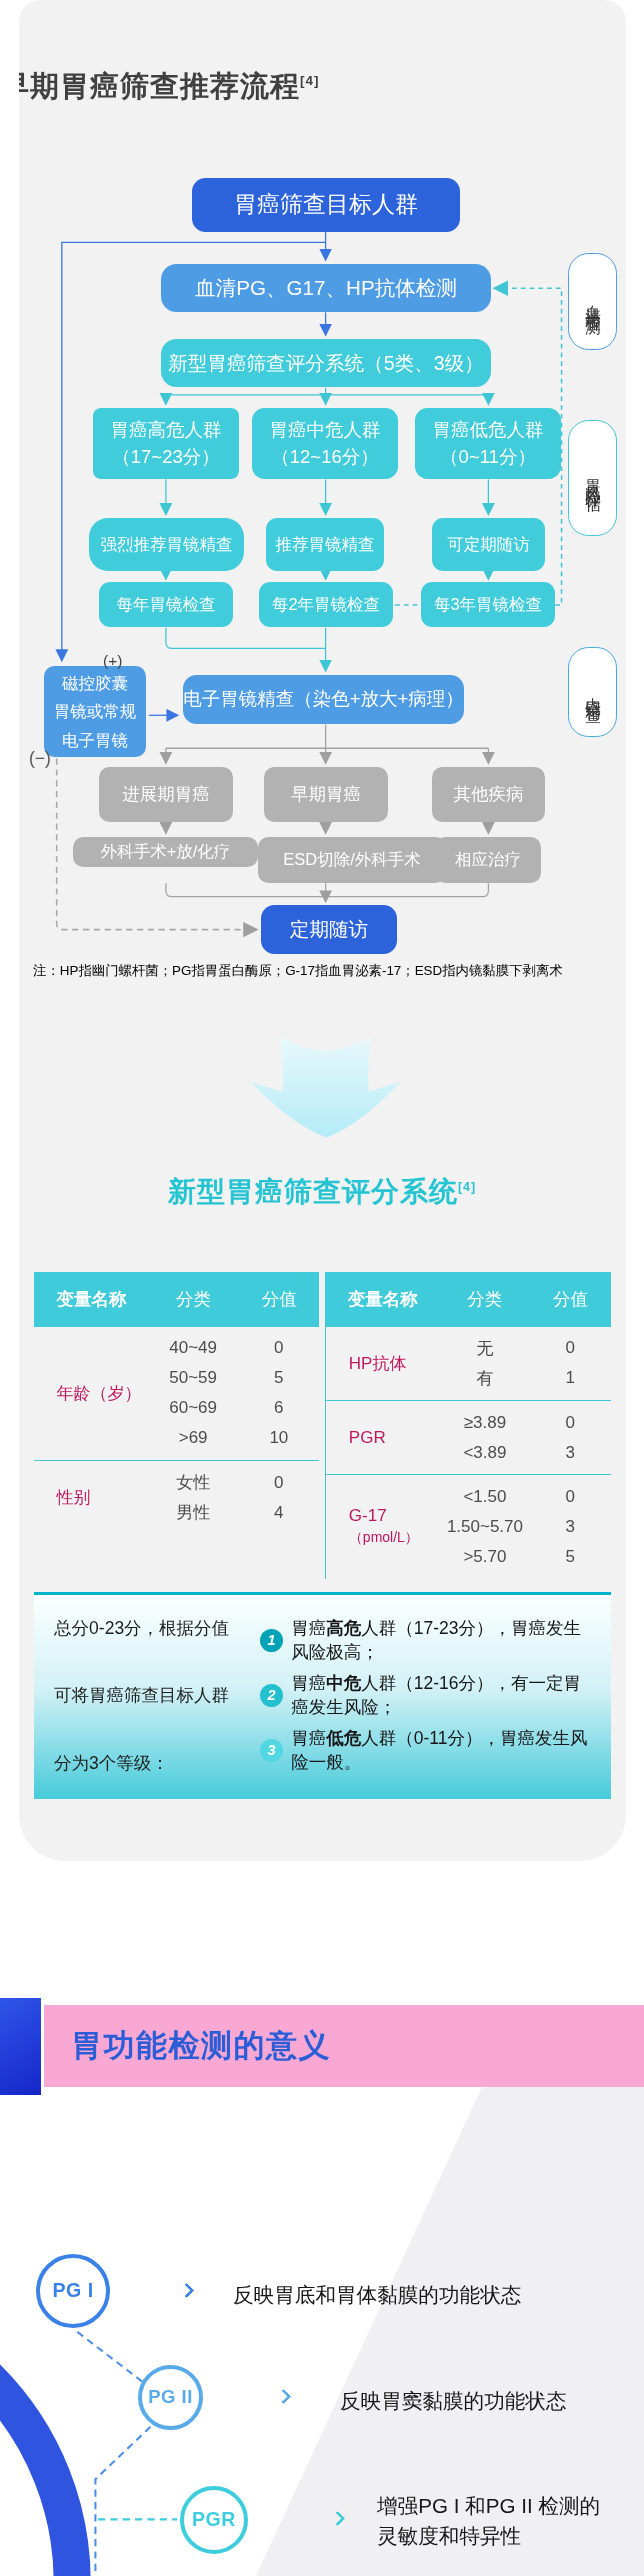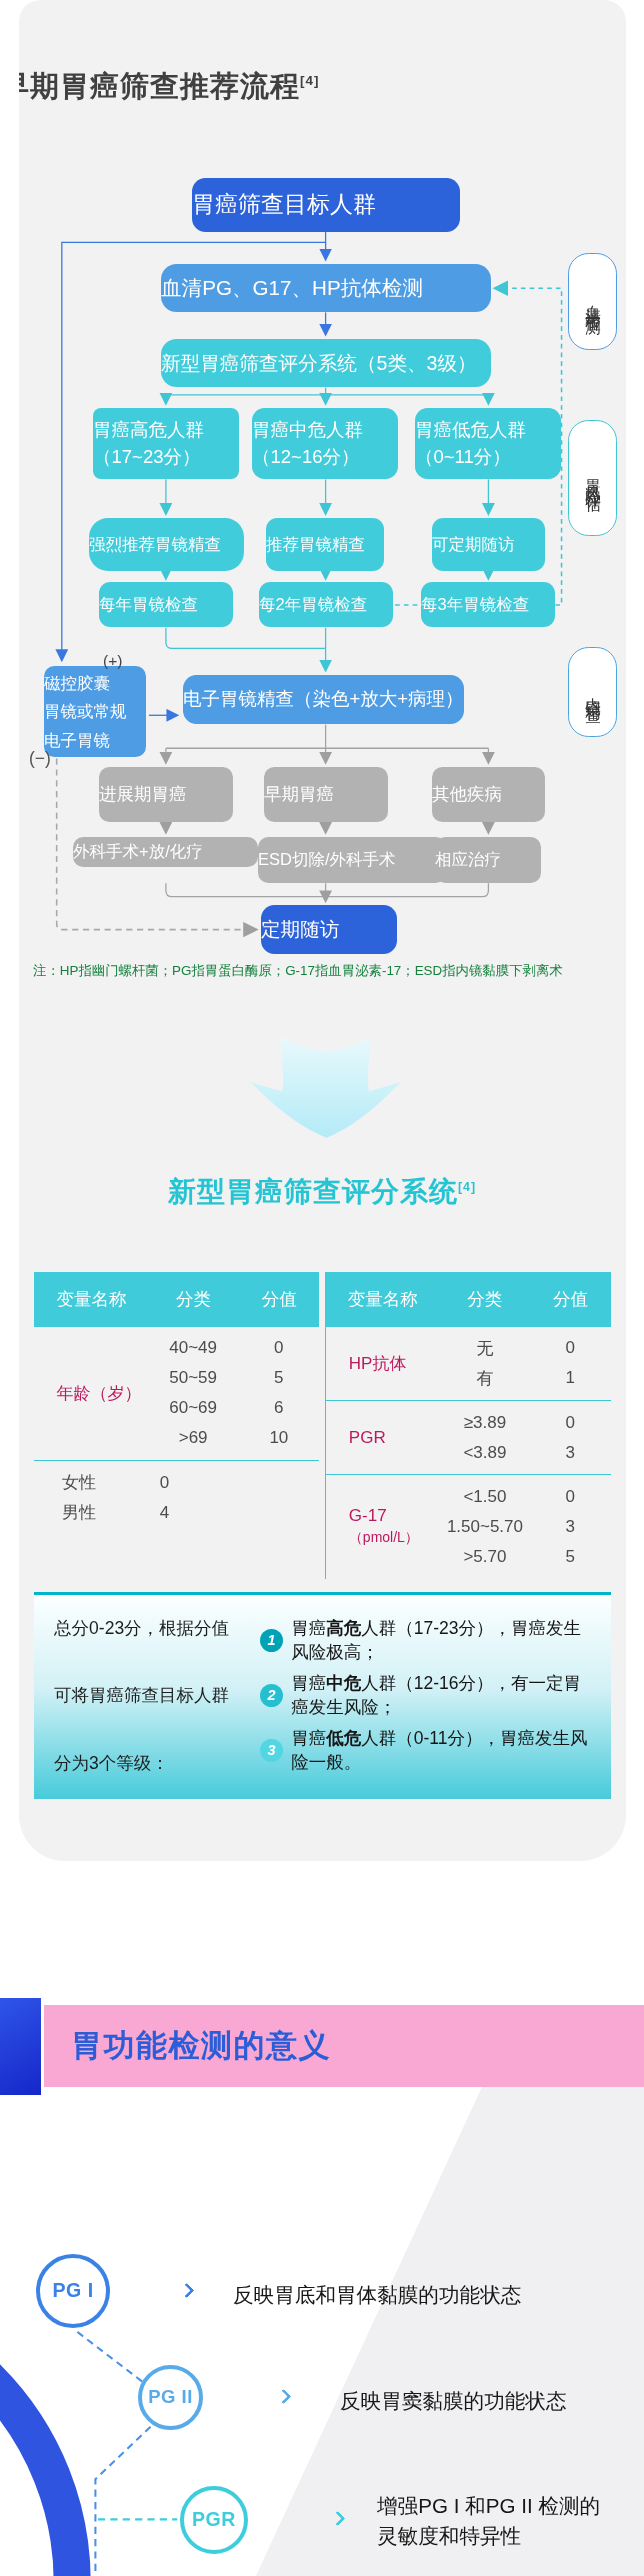--- a/index.html
+++ b/index.html
@@ -20,46 +20,46 @@
     position:absolute; left:35px; top:241px; width:588px; height:493px;
     border-radius:13.4px;
     background:linear-gradient(105deg,#ecessf6 0%,#e7ecf5 0%,#d9e5f4 38%,#c7ecf9 100%);
   }
   .flow-title{
     position:absolute; top:67px; left:0; width:100%; 
     font-size:29px; font-weight:bold; color:#404040; letter-spacing:1px;
   }
   .flow-title sup{ font-size:13.4px; font-weight:bold; vertical-align:super; }
   .fbox{
-    position:absolute; display:flex; flex-direction:column; align-items:flex-start;
+    position:absolute; display:flex; flex-direction:column; align-items:center;
     justify-content:center; text-align:center; color:#fff; line-height:1.45;
   }
   .blue  { background:#2c63da; }
   .mblue { background:#4e9ce4; }
   .teal  { background:#40ccda; }
   .grayb { background:#b2b2b2; }
   .sidelabel{
     position:absolute; background:#ffffff; border-radius:20.6px;
     display:flex; align-items:center; justify-content:center;
     writing-mode:vertical-rl; text-orientation:upright;
     color:#333; font-size:15.5px; letter-spacing:3.6px; font-weight:500;
   }
   .signlabel{ position:absolute; font-size:15.5px; color:#555; }
-  .flow-note{ position:absolute; left:33px; top:962px; font-size:13.4px; color:#15803d; }
+  .flow-note{ position:absolute; left:33px; top:962px; font-size:13.4px; color:#000000; }
   
   .s2title{ text-align:center; margin-top:15.5px; font-size:28px; font-weight:bold; color:#25c4d3; letter-spacing:1px; }
   .s2title sup{ font-size:12.4px; vertical-align:super; }
   .tables{ display:flex; margin:61px 15px 0; }
   .half{ flex:1; }
   .half.left{ margin-right:5.7px; }
   .thead{
     display:grid; grid-template-columns:40% 32% 28%; align-items:center;
     background:#3fcbd9; color:#fff; font-size:17.5px; height:55px;
   }
-  .thead .h1{ padding-left:23px; }
+  .thead .h1{ padding-left:23px;font-weight:bold; }
   .thead .h2,.thead .h3{ text-align:center; }
   .half.right .tbody{ border-left:1.5px solid #3fc6d4; }
   .tgroup{ display:flex; padding:6.7px 0; }
   .gname{ width:40%; display:flex; flex-direction:column; justify-content:center; padding-left:23px; font-size:17px; color:#be185d; }
   .gname .sub{ font-size:14px; margin-top:3.1px; }
   .grows{ width:60%; display:flex; flex-direction:column; justify-content:center; }
   .trow{ display:flex; height:30px; align-items:center; font-size:17px; color:#4c4c4c; }
   .trow .c1{ width:53%; text-align:center; }
   .trow .c2{ width:47%; text-align:center; }
   .tdiv{ border:none; border-top:1px solid #3fc6d4; }
@@ -284,20 +284,21 @@
                 <span class="c2">6</span>
               </div>
             <div class="trow">
                 <span class="c1">&gt;69</span>
                 <span class="c2">10</span>
               </div>
           </div>
         </div>
         <hr class="tdiv">
         <div class="tgroup">
+          <div class="gname">性别</div>
           <div class="grows">
             <div class="trow">
                 <span class="c1">女性</span>
                 <span class="c2">0</span>
               </div>
             <div class="trow">
                 <span class="c1">男性</span>
                 <span class="c2">4</span>
               </div>
           </div>

